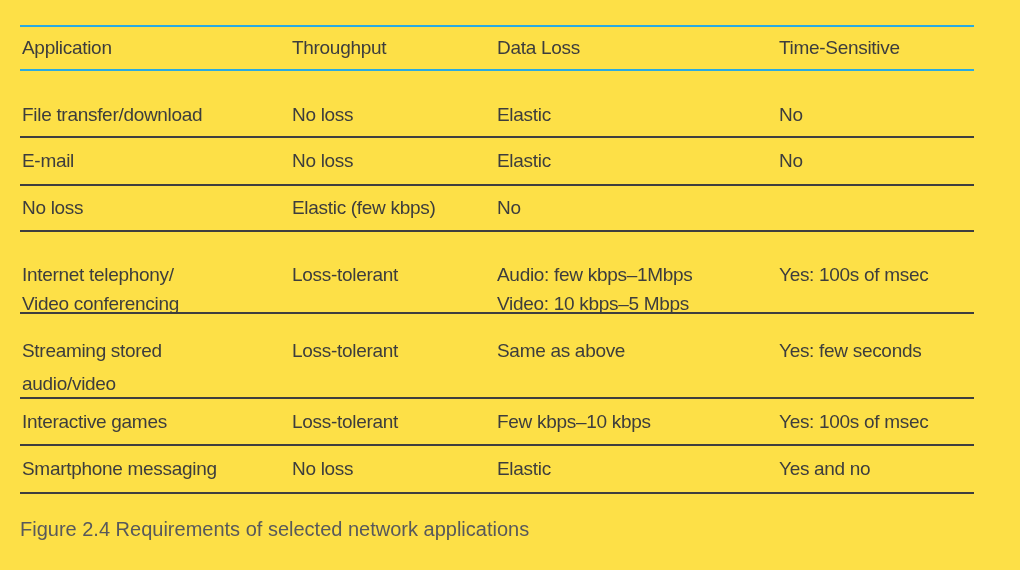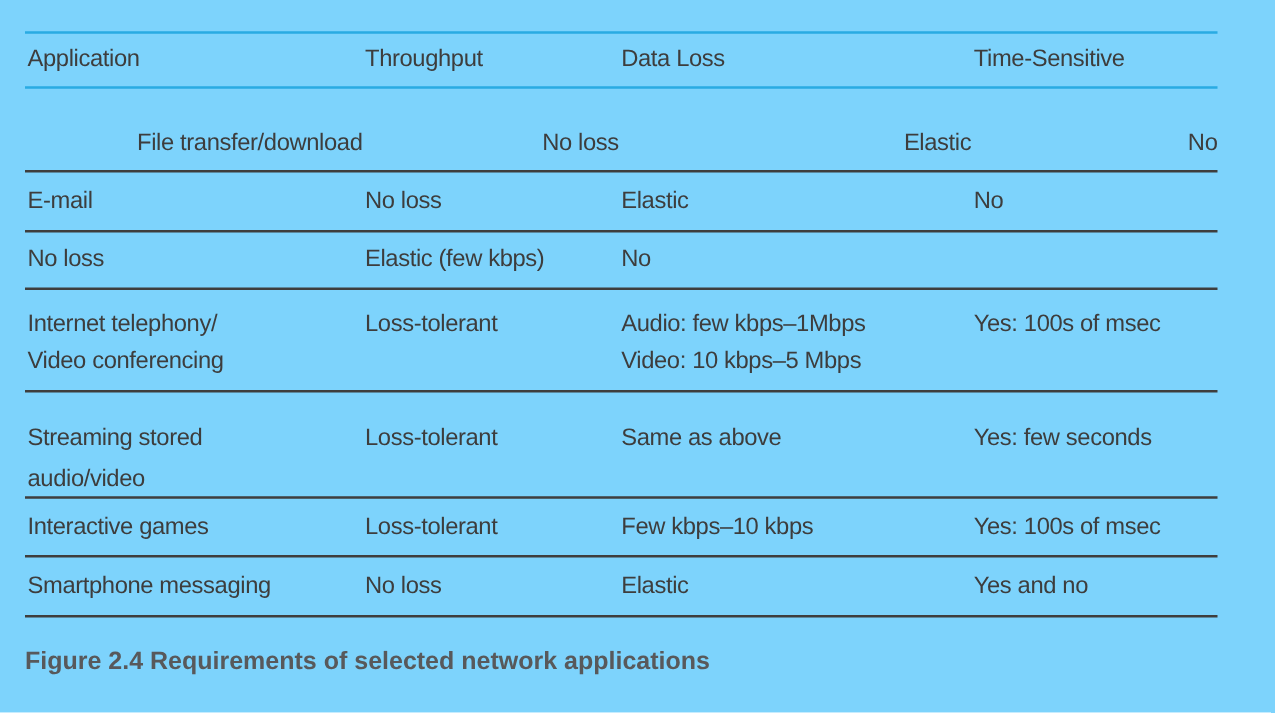--- a/index.html
+++ b/index.html
@@ -5,21 +5,21 @@
   html, body {
     margin: 0;
     padding: 0;
     background: #ffffff;
     font-family: "Liberation Sans", sans-serif;
   }
   .page {
     position: relative;
     width: 1020px;
     height: 570px;
-    background: #7dd3fc;
+    background: #fde047;
     overflow: hidden;
   }
   .table {
     position: absolute;
     left: 20px;
     top: 25px;
     width: 954px;
     color: #3d3d3d;
     font-size: 19px;
     letter-spacing: -0.3px;
@@ -33,44 +33,44 @@
   }
   .row > div {
     white-space: pre-line;
     padding-left: 2px;
   }
   .row.header {
     border-top: 2.5px solid #29abe2;
     border-bottom: 2.5px solid #29abe2;
     height: 42px;
   }
-  .row.r1 { height: 65px; align-items: end; text-align: right; }
+  .row.r1 { height: 65px; align-items: end; }
   .row.r1 > div { padding-bottom: 10px; }
   .row.r2 { height: 46px; }
   .row.r3 { height: 44px; }
   .row.r4 {
     height: 80px;
     align-items: start;
     line-height: 29px;
   }
-  .row.r4 > div { padding-top: 13px; }
+  .row.r4 > div { padding-top: 13px; margin-top: 15px; }
   .row.r5 {
     height: 83px;
     align-items: start;
     line-height: 33px;
   }
   .row.r5 > div { padding-top: 20px; }
   .row.r6 { height: 45px; }
   .row.r7 { height: 46px; }
   .caption {
     position: absolute;
     left: 20px;
     top: 518px;
     font-size: 20px;
-    font-weight: bold;
+    font-weight: normal;
     color: #58595b;
     letter-spacing: 0;
     text-align: right;
   }
 </style>
 </head>
 <body>
 
 <div class="page">
 

